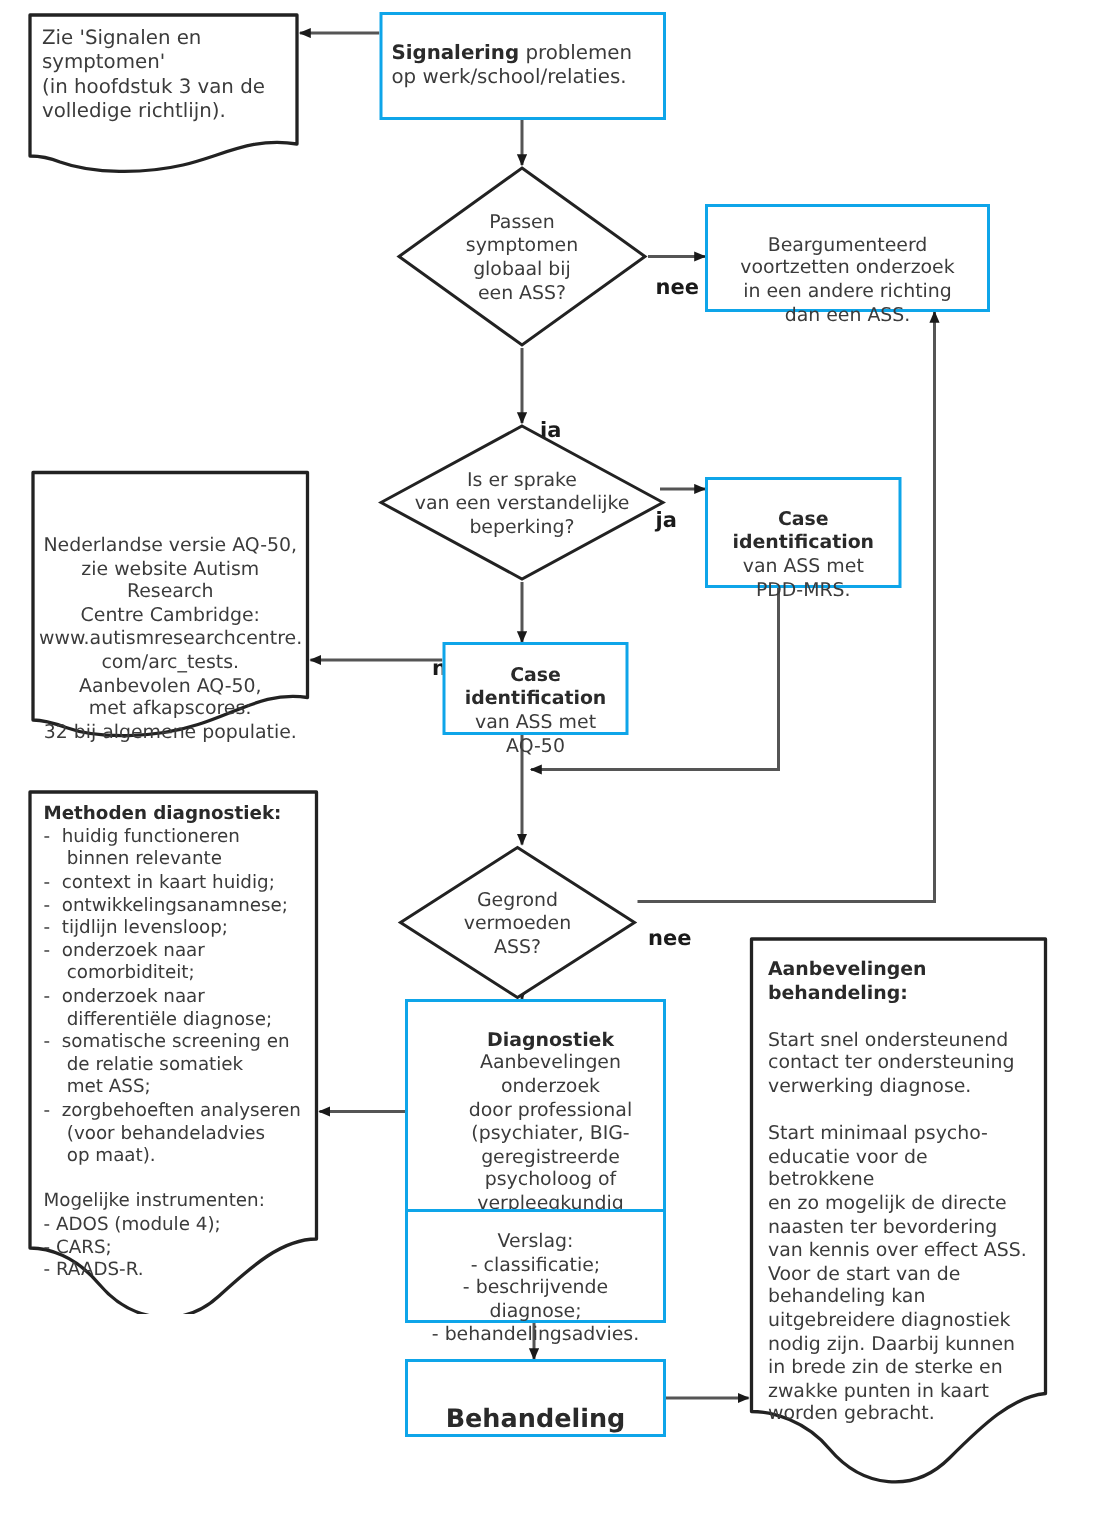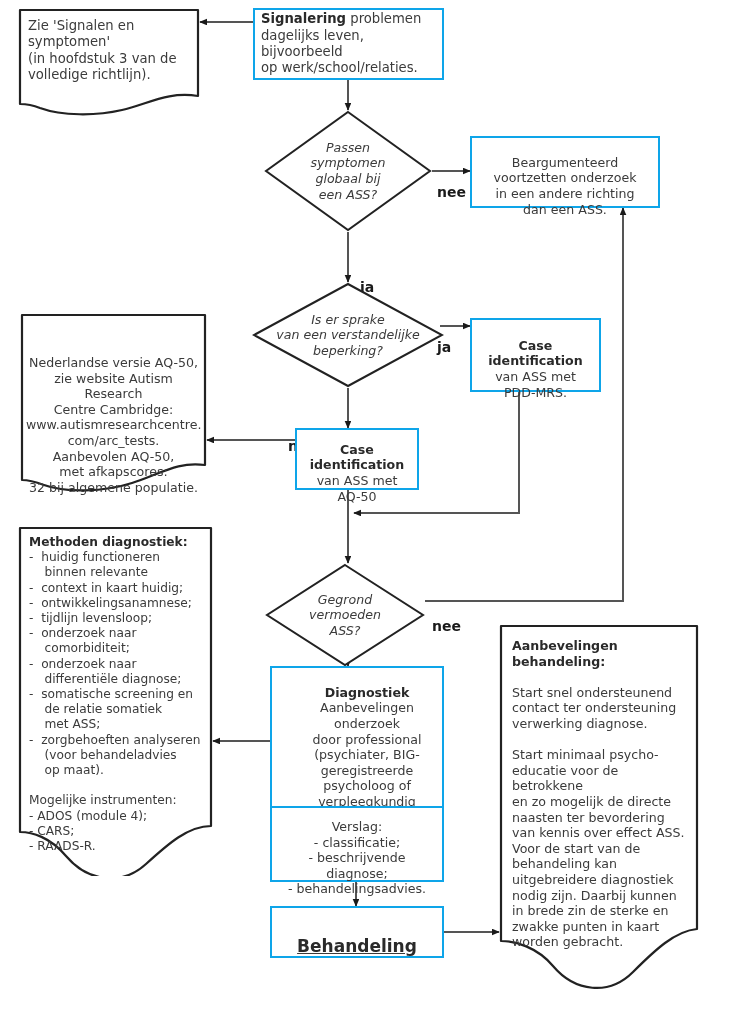--- a/index.html
+++ b/index.html
@@ -14,21 +14,21 @@
   .lft{text-align:left;}
   .ln{display:block;}
   .bold{font-weight:bold;color:#2a2a2a;}
   .big{font-size:17px;font-weight:bold;color:#2a2a2a;}
   .t13{font-size:13.2px;line-height:16.4px;}
   .t125{font-size:12.6px;line-height:15.6px;}
   .t12{font-size:12.2px;line-height:15.2px;}
   .notewrap{position:absolute;}
   .notewrap svg{position:absolute;left:0;top:0;}
   .notetext{position:absolute;box-sizing:border-box;color:#3b3b3b;}
-  .diamond{position:absolute;font-style:italic;}
+  .diamond{position:absolute;}
   .diamond svg{position:absolute;left:0;top:0;}
   .dlabel{position:absolute;left:0;top:0;width:100%;height:100%;display:flex;
           align-items:center;justify-content:center;color:#3b3b3b;text-align:center;}
   .edgelabel{position:absolute;font-size:14px;font-weight:bold;color:#1a1a1a;margin-top:38px;}
 </style>
 </head>
 <body>
 
 <div id="stage">
 
@@ -81,21 +81,20 @@
       <span class="ln">Zie 'Signalen en</span>
       <span class="ln">symptomen'</span>
       <span class="ln">(in hoofdstuk 3 van de</span>
       <span class="ln">volledige richtlijn).</span>
     </div>
   </div>
 
   <div class="node boxnode" style="left:253px;top:8px;width:191px;height:72px;">
     <div class="inner t13 lft">
       <span class="ln"><b class="bold">Signalering</b><span> problemen</span></span>
-      <span class="ln">dagelijks leven, bijvoorbeeld</span>
       <span class="ln">op werk/school/relaties.</span>
     </div>
   </div>
 
   <div class="diamond" style="left:264px;top:110px;width:168px;height:122px;">
     <svg width="168" height="122" viewBox="0 0 168 122">
       <path d="M84,2 L166,61 L84,120 L2,61 Z" fill="#fff" stroke="#222" stroke-width="2"></path>
     </svg>
     <div class="dlabel t125">
       <div>
@@ -234,21 +233,21 @@
 
   <div class="node boxnode" style="left:270px;top:806px;width:174px;height:76px;">
     <div class="inner t125 ctr">
       <span class="ln">Verslag:</span>
       <span class="ln">- classificatie;</span>
       <span class="ln">- beschrijvende diagnose;</span>
       <span class="ln">- behandelingsadvies.</span>
     </div>
   </div>
 
-  <div class="node boxnode" style="left:270px;top:906px;width:174px;height:52px;text-decoration:underline;">
+  <div class="node boxnode" style="left:270px;top:906px;width:174px;height:52px;">
     <div class="inner big ctr">
       <span class="ln">Behandeling</span>
     </div>
   </div>
 
   <div class="notewrap" style="left:499px;top:624px;width:200px;height:372px;">
     <svg width="200" height="372" viewBox="0 0 200 372">
       <path d="M2,2 L198,2 L198,305 C176,307 156,326 134,348
                C110,372 76,368 54,342 C38,323 16,317 2,317 Z" fill="#fff" stroke="#222" stroke-width="2.2" stroke-linejoin="round"></path>
     </svg>

